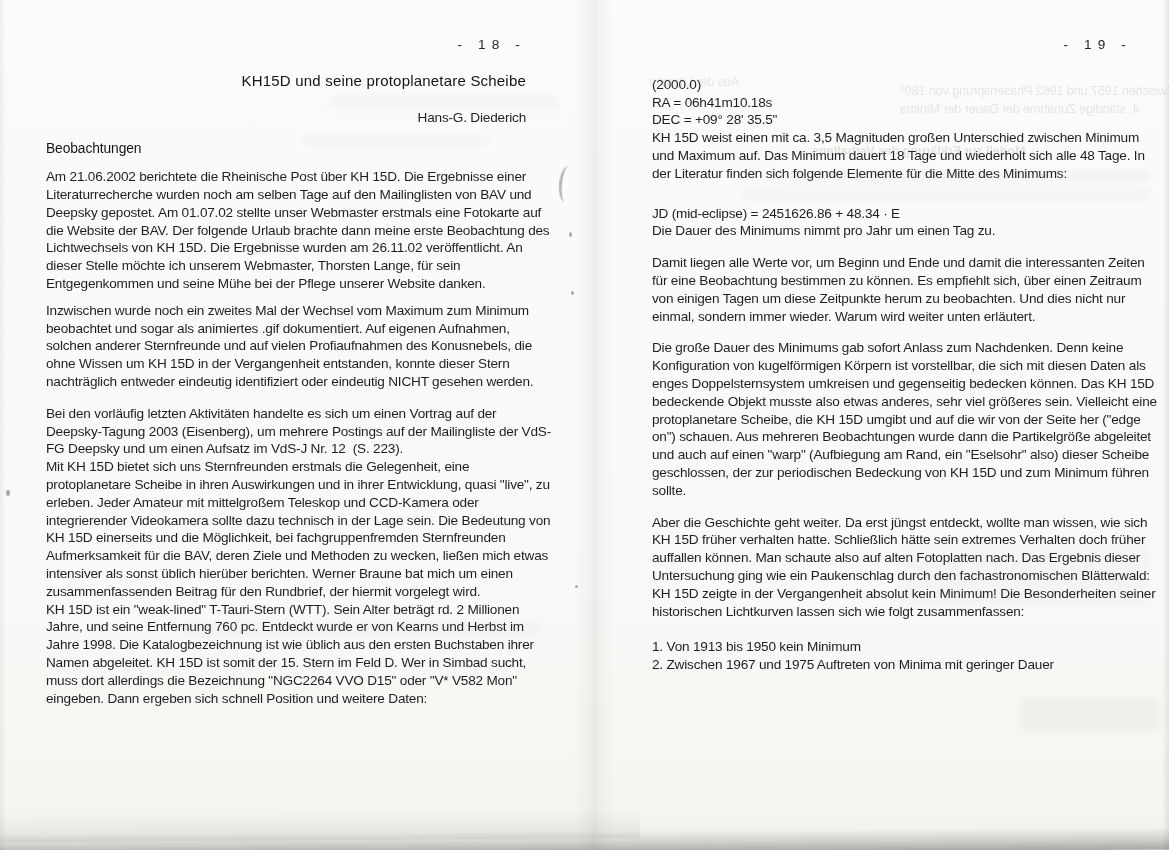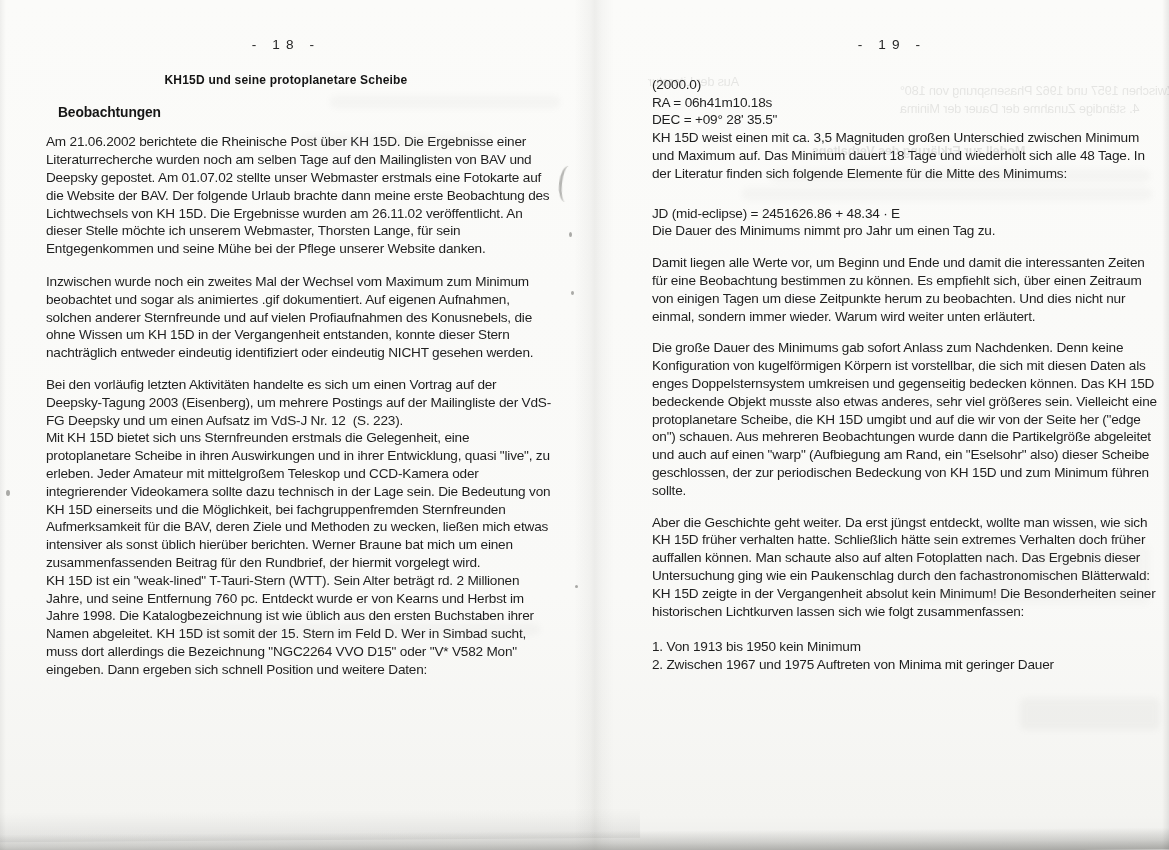--- a/index.html
+++ b/index.html
@@ -6,27 +6,27 @@
   .scan{
     position:relative;width:1169px;height:850px;overflow:hidden;
     background:linear-gradient(180deg,#fbfbf9 0%,#f9f9f7 70%,#f4f4f1 96%,#ececea 100%);
     font-family:"Liberation Sans", sans-serif;color:#1f1f1f;
   }
   .page{position:absolute;top:0;overflow:hidden;height:850px;}
   .page-left{left:46px;width:537px;}
   .page-right{left:652px;width:528px;}
   .txt{font-size:13.6px;line-height:17.8px;letter-spacing:-0.2px;}
   .para{margin:0;white-space:pre;}
-  .center-block{width:480px;text-align:center;}
+  .center-block{width:480px;text-align:right;}
   .pageno{margin:36px 0 0;letter-spacing:0.45em;color:#262626;}
-  .title{margin:18px 0 0;font-size:12px;font-weight:bold;letter-spacing:0.2px;color:#141414;}
+  .title{margin:18px 0 0;font-size:15px;font-weight:normal;letter-spacing:0.2px;color:#141414;}
   .author{margin:19px 0 0;}
-  .heading{margin:12px;font-size:13.8px;font-weight:bold;color:#161616;letter-spacing:-0.1px;line-height:17.8px;}
+  .heading{margin:0;font-size:13.8px;font-weight:normal;color:#161616;letter-spacing:-0.1px;line-height:17.8px;}
   .mt8{margin-top:8px}.mt10{margin-top:10px}.mt11{margin-top:22px}.mt12{}
-  .mt13{}.mt14{margin-top:14px}.mt15{margin-top:15px}.mt18{margin-top:18px}.mt47{margin-top:22px}
+  .mt13{}.mt14{margin-top:14px}.mt15{margin-top:9px}.mt18{margin-top:18px}.mt47{margin-top:22px}
 
   
   .gutter{position:absolute;left:574px;top:0;width:40px;height:850px;pointer-events:none;
     background:linear-gradient(to right,rgba(60,60,55,0) 0%,rgba(60,60,55,0.045) 40%,rgba(60,60,55,0.07) 52%,rgba(60,60,55,0.03) 70%,rgba(60,60,55,0) 100%);}
   .gutter-mark{position:absolute;left:559px;top:166px;width:13px;height:36px;
     border-left:3px solid rgba(100,100,96,0.45);border-radius:50% / 50%;
     transform:rotate(6deg);filter:blur(0.6px);}
   .dot{position:absolute;background:rgba(90,90,86,0.5);border-radius:50%;filter:blur(0.5px);}
   .bottom-band{position:absolute;left:-12px;bottom:-3px;width:1200px;height:22px;transform:rotate(-0.35deg);
     background:linear-gradient(to bottom,rgba(125,125,120,0) 0%,rgba(125,125,120,0.28) 55%,rgba(105,105,100,0.52) 100%);}
@@ -44,20 +44,21 @@
   .smudge{position:absolute;background:#8f8f8a;opacity:0.055;filter:blur(3px);border-radius:5px;}
 </style>
 </head>
 <body>
 
 <div class="scan">
 
   <div class="page page-left txt">
     <div class="pageno center-block txt">-  18  -</div>
     <div class="title center-block">KH15D und seine protoplanetare Scheibe</div>
+    <div class="author center-block txt">Hans-G. Diederich</div>
 
     <div class="heading mt14">Beobachtungen</div>
 
     <p class="para mt10">Am 21.06.2002 berichtete die Rheinische Post über KH 15D. Die Ergebnisse einer
 Literaturrecherche wurden noch am selben Tage auf den Mailinglisten von BAV und
 Deepsky gepostet. Am 01.07.02 stellte unser Webmaster erstmals eine Fotokarte auf
 die Website der BAV. Der folgende Urlaub brachte dann meine erste Beobachtung des
 Lichtwechsels von KH 15D. Die Ergebnisse wurden am 26.11.02 veröffentlicht. An
 dieser Stelle möchte ich unserem Webmaster, Thorsten Lange, für sein
 Entgegenkommen und seine Mühe bei der Pflege unserer Website danken.</p>

